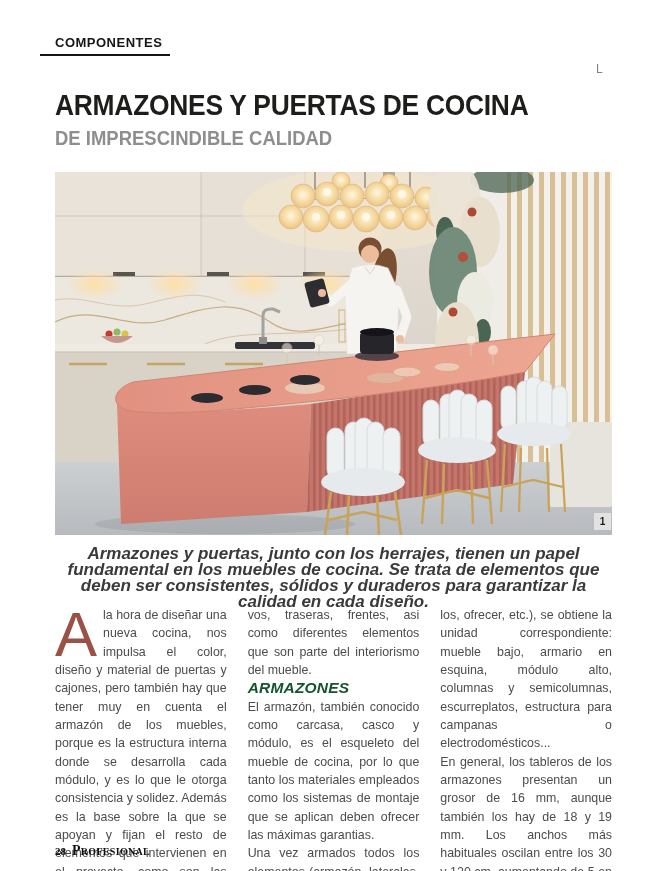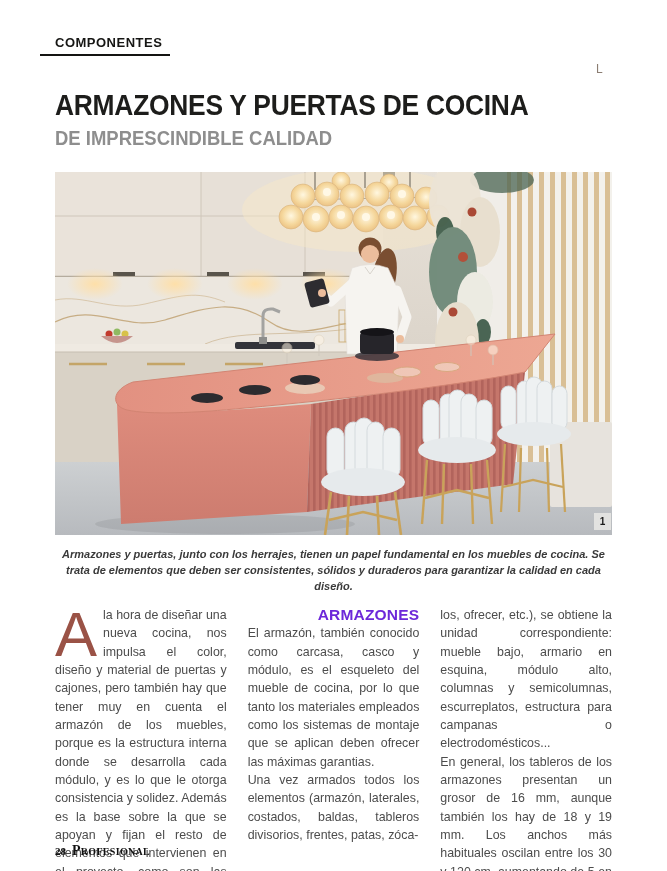--- a/index.html
+++ b/index.html
@@ -37,36 +37,36 @@
     overflow:hidden;background:#ddd6cc;
   }
   .photo svg{display:block;width:557px;height:363px;}
   .photo-badge{
     position:absolute;right:1px;bottom:5px;width:17px;height:17px;
     background:#e2e2e0;color:#1c1c1c;font-size:10px;font-weight:bold;
     display:flex;align-items:center;justify-content:center;
   }
   .caption{
     position:absolute;left:55px;top:546px;width:557px;
-    font-size:11px;font-style:italic;font-weight:600;
+    font-size:17px;font-style:italic;font-weight:600;
     color:#3a3a3a;line-height:16px;text-align:center;
   }
   .columns{
     position:absolute;left:55px;top:606px;width:557px;height:232px;
     display:grid;grid-template-columns:1fr 1fr 1fr;column-gap:21px;
     font-size:12.4px;line-height:18.35px;color:#4c4c4c;text-align:justify;
   }
   .columns p{margin:0;}
   .dropcap{
     float:left;font-size:63px;line-height:50px;
     color:#9a5246;margin:3px 6px 0 0;font-weight:400;
   }
   .col-heading{
-    font-size:15.5px;font-weight:600;color:#6d28d9;
-    letter-spacing:.2px;margin:10px 0 5px 0;text-align:right;
+    font-size:15.5px;font-weight:600;color:#14532d;
+    letter-spacing:.2px;margin:10px 0 5px 0;text-align:left;font-style:italic;
   }
   .footer{
     position:absolute;left:55px;top:841px;
     font-family:"Liberation Serif",serif;color:#111;
   }
   .footer .pagenum{font-size:11px;font-weight:bold;}
   .footer .brand{font-size:14px;font-variant:small-caps;font-weight:bold;letter-spacing:.3px;margin-left:6px;}
 </style>
 </head>
 <body>
@@ -336,20 +336,21 @@
 
   <div class="caption">Armazones y puertas, junto con los herrajes, tienen un papel fundamental en los muebles de cocina. Se trata de elementos que deben ser consistentes, sólidos y duraderos para garantizar la calidad en cada diseño.</div>
 
   <div class="columns">
     <div class="col">
       <p>
         <span class="dropcap">A</span><span>la hora de diseñar una nueva cocina, nos impulsa el color, diseño y material de puertas y cajones, pero también hay que tener muy en cuenta el armazón de los muebles, porque es la estructura interna donde se desarrolla cada módulo, y es lo que le otorga consistencia y solidez. Además es la base sobre la que se apoyan y fijan el resto de elementos que intervienen en el proyecto, como son las bisagras para las puertas, guías para los cajones, herrajes extraibles, costados decorati-</span>
       </p>
     </div>
     <div class="col">
+      <p>vos, traseras, frentes, asi como diferentes elementos que son parte del interiorismo del mueble.</p>
       <p class="col-heading">ARMAZONES</p>
       <p>El armazón, también conocido como carcasa, casco y módulo, es el esqueleto del mueble de cocina, por lo que tanto los materiales empleados como los sistemas de montaje que se aplican deben ofrecer las máximas garantias.</p>
       <p>Una vez armados todos los elementos (armazón, laterales, costados, baldas, tableros divisorios, frentes, patas, zóca-</p>
     </div>
     <div class="col">
       <p>los, ofrecer, etc.), se obtiene la unidad correspondiente: mueble bajo, armario en esquina, módulo alto, columnas y semicolumnas, escurreplatos, estructura para campanas o electrodomésticos...</p>
       <p>En general, los tableros de los armazones presentan un grosor de 16 mm, aunque también los hay de 18 y 19 mm. Los anchos más habituales oscilan entre los 30 y 120 cm, aumentando de 5 en 5 cm. Los elementos bajos ofrecen una altura de 70 cm y un fondo entre 55 y 58 cm. Los módulos altos tienen entre 70 y 90 cm de altura con un fondo</p>
     </div>
   </div>
 

